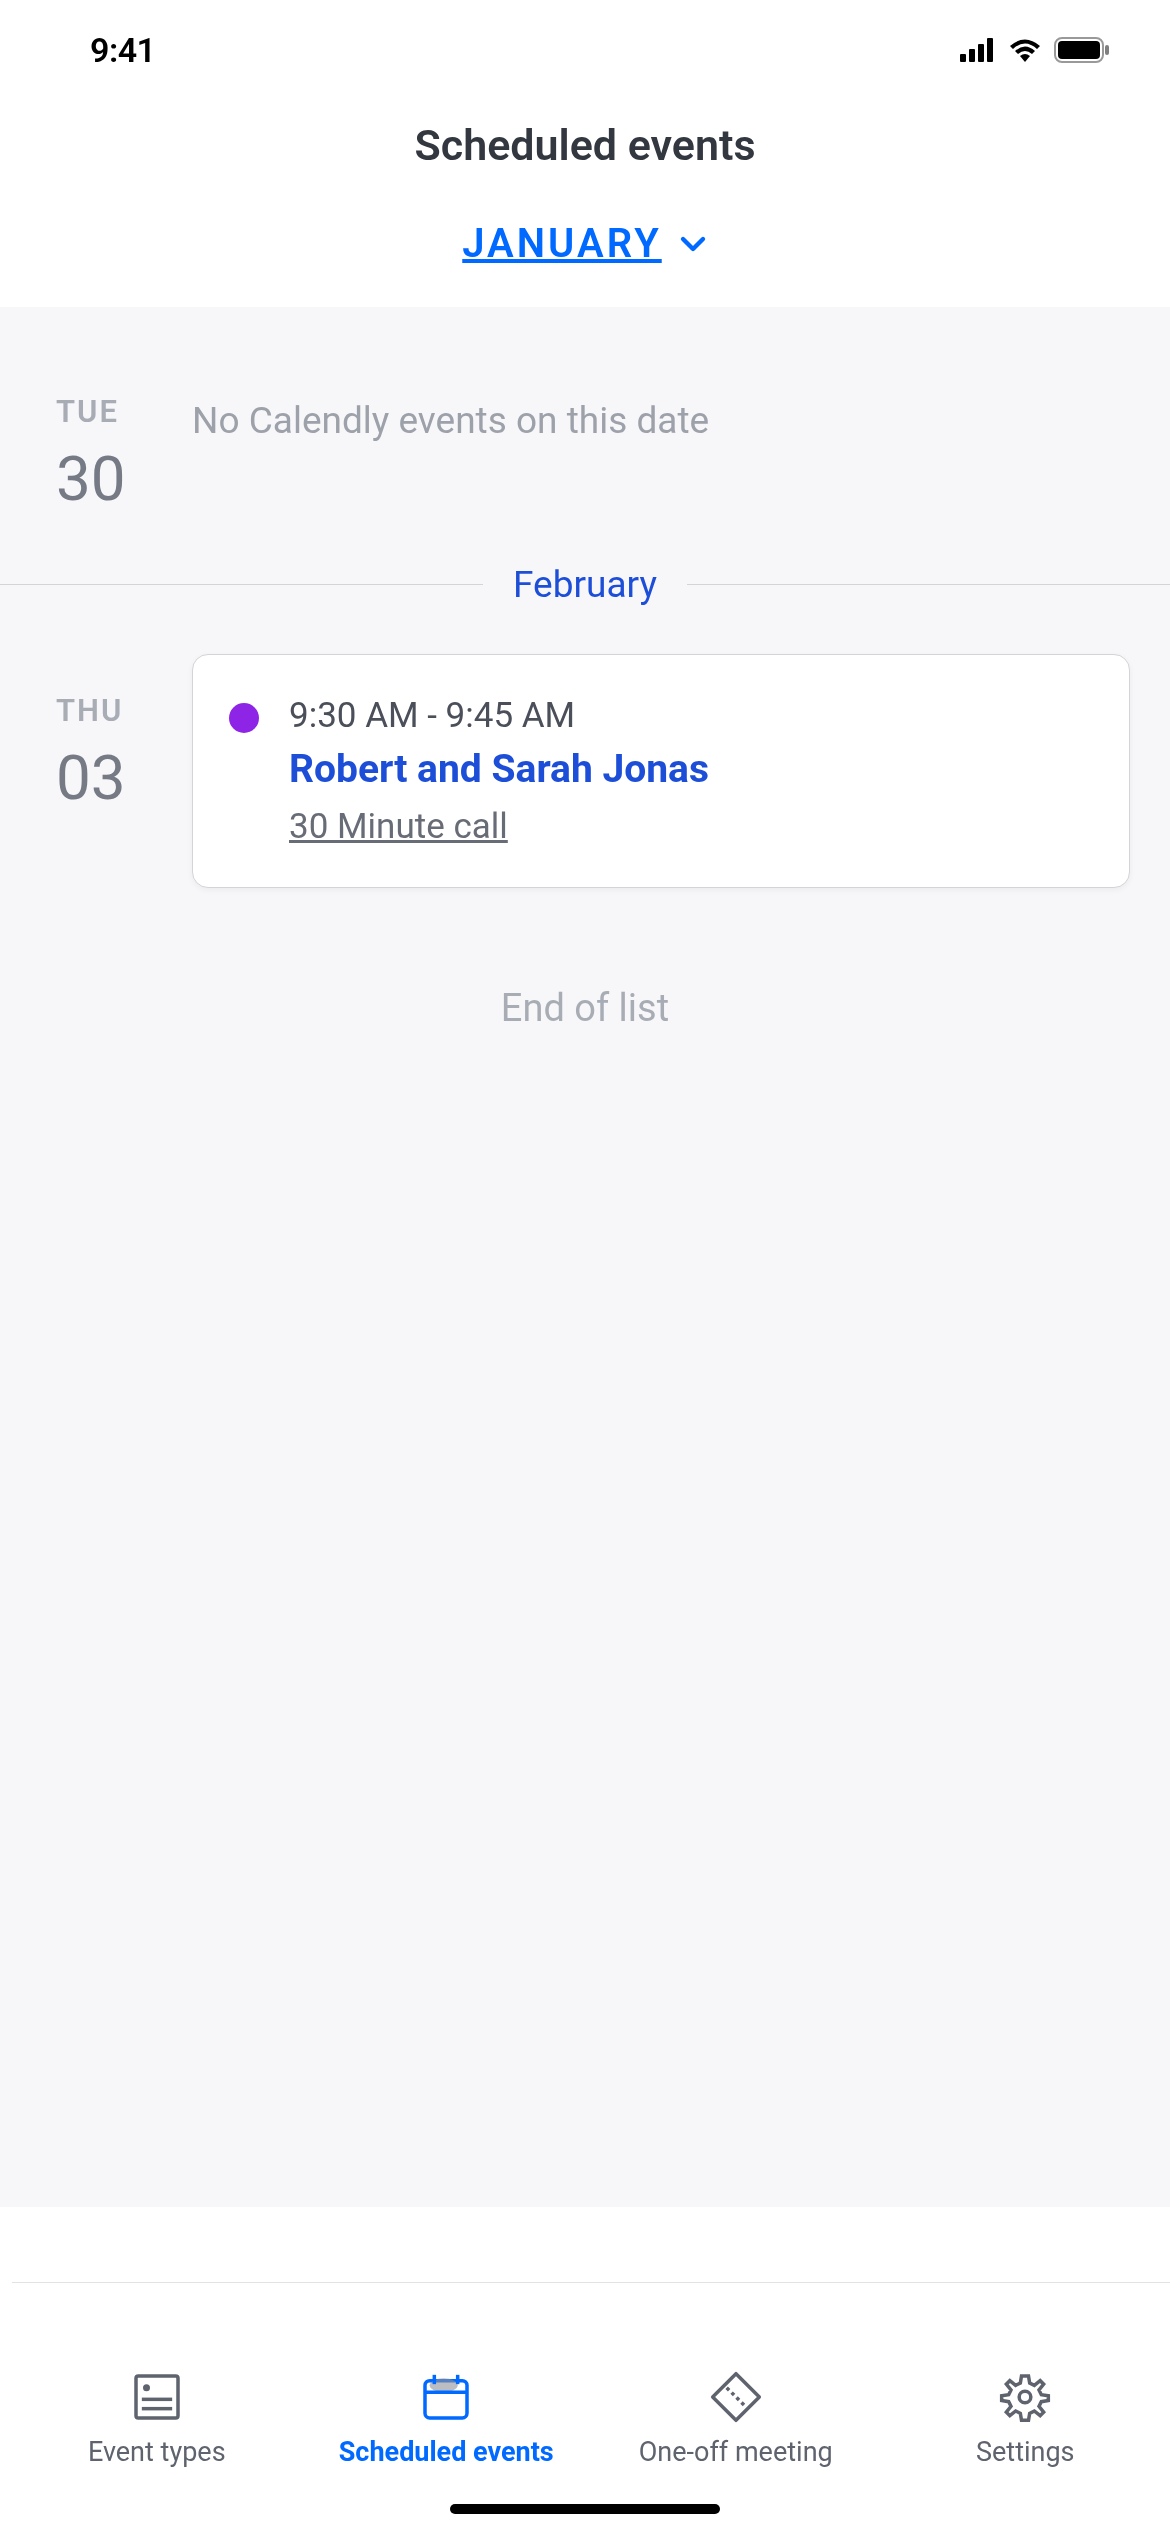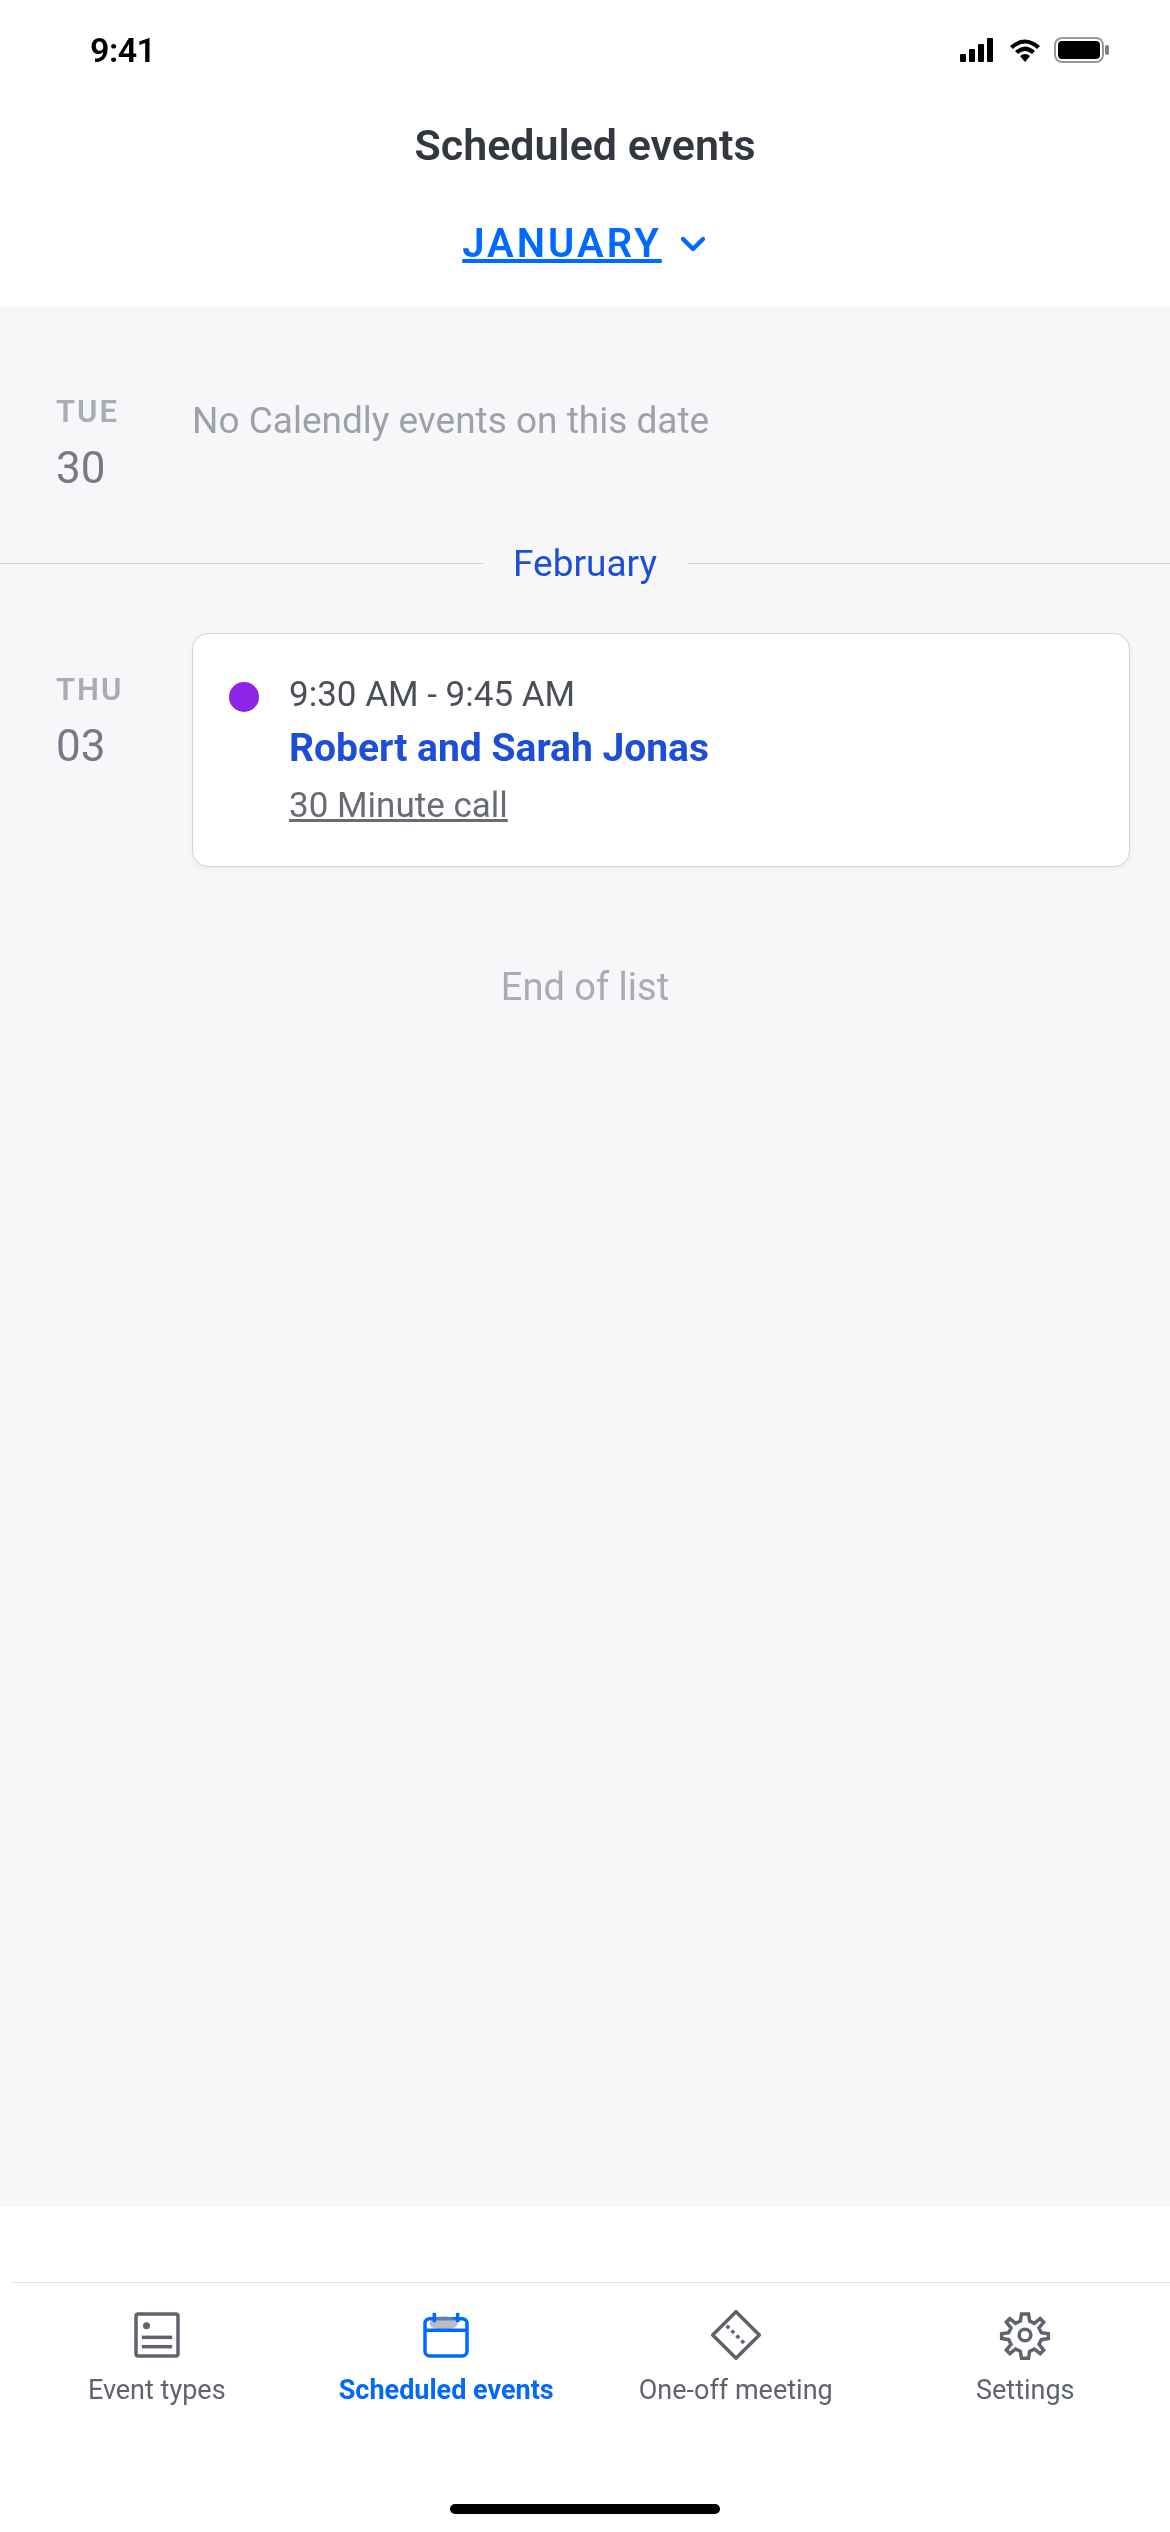--- a/index.html
+++ b/index.html
@@ -74,21 +74,21 @@
     }
     .day-name {
       font-size: 31px;
       font-weight: 600;
       color: #a8acb5;
       letter-spacing: 2px;
       margin-bottom: 12px;
       margin-top: 38px;
     }
     .day-num {
-      font-size: 44px;
+      font-size: 62px;
       font-weight: 400;
       color: #757a85;
     }
     .event-col {
       flex: 1;
     }
     .no-events {
       font-size: 37px;
       color: #9da1aa;
       padding-top: 44px;
@@ -151,20 +151,21 @@
     .tabbar {
       position: absolute;
       bottom: 0;
       left: 12px;
       right: 0;
       height: 250px;
       background: #fff;
       border-top: 1.5px solid #e2e2e6;
       display: flex;
       padding-top: 24px;
+      align-items: center;
     }
     .tab-item {
       flex: 1;
       display: flex;
       flex-direction: column;
       align-items: center;
       gap: 10px;
       color: #5e636e;
       cursor: pointer;
     }

